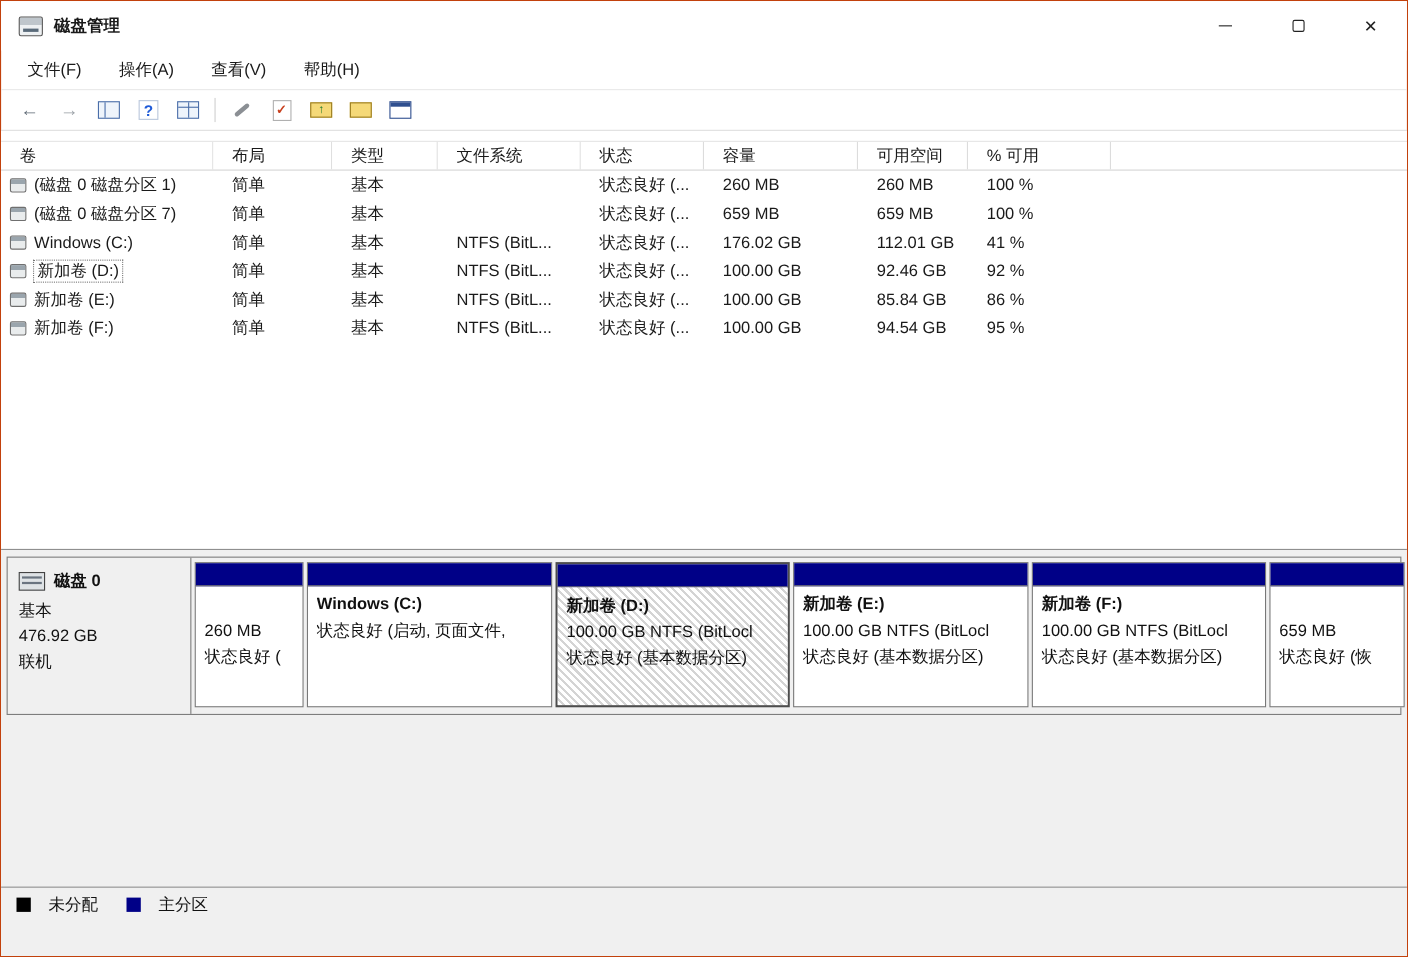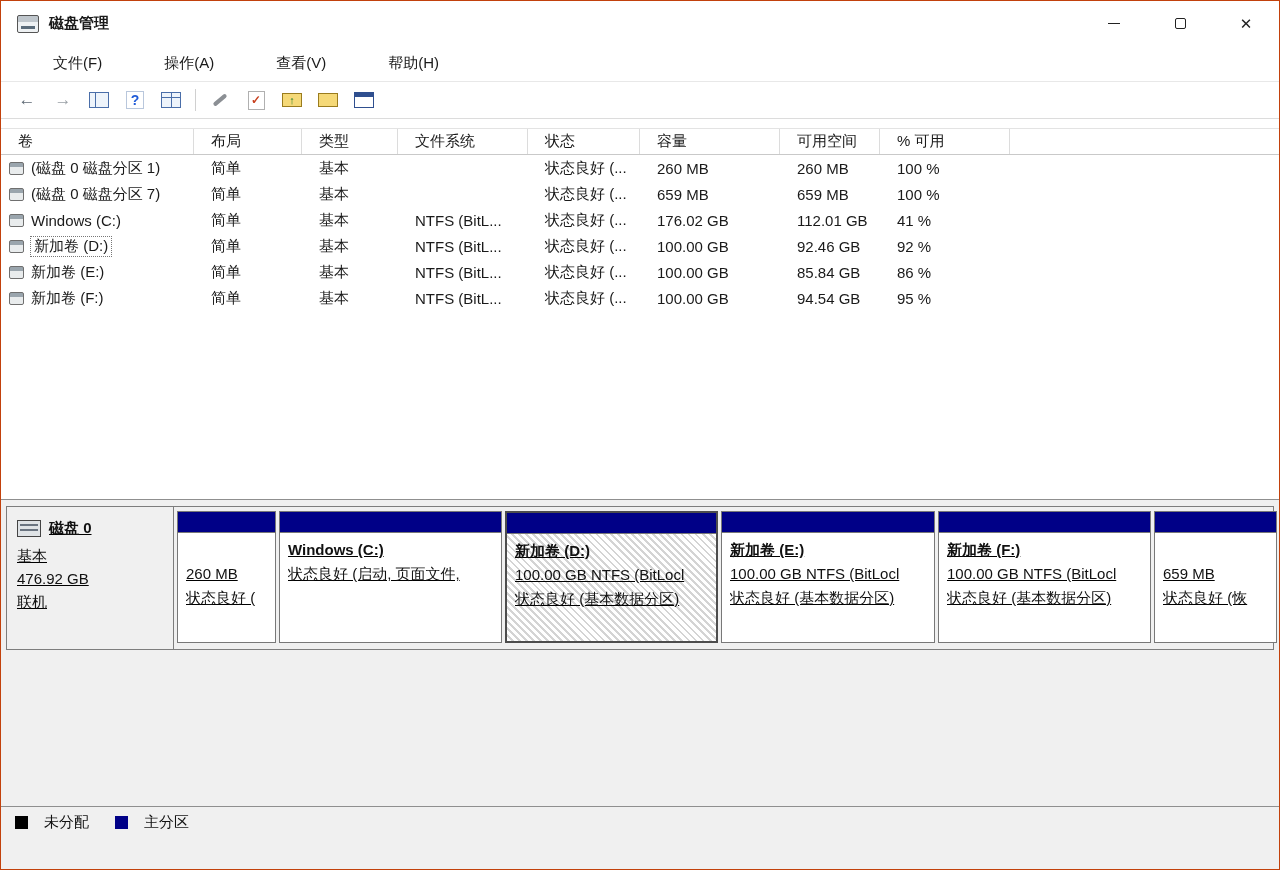--- a/index.html
+++ b/index.html
@@ -11,21 +11,21 @@
   .app-icon { width:22px; height:18px; border:1px solid #555; border-radius:2px; position:relative; background:linear-gradient(180deg,#bfc6cc 0 40%, #eef1f3 40%); margin-right:10px; }
   .app-icon::after { content:""; position:absolute; left:3px; right:3px; bottom:3px; height:3px; background:#5a6b7a; }
   .win-title { font-size:15px; font-weight:700; color:#1a1a1a; }
   .win-controls { margin-left:auto; display:flex; height:100%; }
   .win-btn { width:66px; height:100%; display:flex; align-items:center; justify-content:center; color:#222; font-size:15px; }
   .glyph-min { width:12px; height:1px; background:#222; display:inline-block; }
   .glyph-max { width:11px; height:11px; border:1px solid #222; display:inline-block; border-radius:2px; }
 
   
   .menubar { height:36px; display:flex; align-items:center; padding-left:24px; gap:34px; font-size:15px; color:#1a1a1a; border-bottom:1px solid #e8e8e8; flex:none; }
-  .menu-item { cursor:default;margin-left:28px; }
+  .menu-item { cursor:default; }
 
   
   .toolbar { height:37px; display:flex; align-items:center; padding-left:14px; gap:12px; border-bottom:1px solid #dcdcdc; flex:none; }
   .tb-icon { width:24px; height:24px; display:flex; align-items:center; justify-content:center; font-size:17px; }
   .arrow { color:#5f6a75; font-weight:700; }
   .arrow.dim { color:#9aa0a6; }
   .tb-sep { width:1px; height:22px; background:#d0d0d0; }
   .icon-box { width:20px; height:16px; border:1px solid #4a6ea9; background:#eef4fb; position:relative; }
   .icon-box.tree::after { content:""; position:absolute; left:5px; top:0; bottom:0; width:1px; background:#4a6ea9; }
   .icon-box.cols::before { content:""; position:absolute; left:0; right:0; top:4px; height:1px; background:#4a6ea9; }
@@ -44,21 +44,21 @@
   .vt-header { display:grid; grid-template-columns:193px 108px 96px 130px 112px 140px 100px 130px 1fr; height:27px; border-top:1px solid #e3e3e3; border-bottom:1px solid #c9c9c9; }
   .vt-header .hcell { font-size:15px; color:#1a1a1a; display:flex; align-items:center; padding-left:17px; border-right:1px solid #dcdcdc; background:#fff; white-space:nowrap; overflow:hidden; }
   .vt-row { display:grid; grid-template-columns:193px 108px 96px 130px 112px 140px 100px 130px 1fr; height:26px; font-size:15px; color:#1a1a1a; }
   .vt-row .cell { display:flex; align-items:center; padding-left:17px; white-space:nowrap; overflow:hidden; }
   .vt-row .cell.vol { padding-left:8px; gap:7px; }
   .vol-icon { width:15px; height:13px; border:1px solid #6f6f6f; border-radius:2px; background:linear-gradient(180deg,#9aa5ad 0 38%, #e9eced 38%); flex:none; }
   .focus-dotted { outline:1px dotted #777; padding:0 3px; }
 
   
   .bottom-pane { flex:1; background:#f0f0f0; border-top:1px solid #8f8f8f; display:flex; flex-direction:column; }
-  .disk-row { margin:6px 5px 0 5px; width:1268px; height:144px; border:1px solid #7d7d7d; display:flex; background:#f0f0f0;text-decoration:underline; }
+  .disk-row { margin:6px 5px 0 5px; width:1268px; height:144px; border:1px solid #7d7d7d; display:flex; background:#f0f0f0; }
   .disk-info { width:167px; border-right:1px solid #7d7d7d; padding:12px 10px; flex:none; }
   .disk-title { display:flex; align-items:center; gap:8px; font-size:15px; font-weight:700; color:#111; margin-bottom:6px; }
   .disk-icon { width:24px; height:17px; border:1px solid #444; background:#dfe3e6; position:relative; flex:none; }
   .disk-icon::before { content:""; position:absolute; left:2px; right:2px; top:3px; height:2px; background:#6a7480; }
   .disk-icon::after { content:""; position:absolute; left:2px; right:2px; top:8px; height:2px; background:#6a7480; }
   .disk-line { font-size:15px; color:#111; line-height:23px; }
   .partitions { display:flex; gap:3px; padding:4px 0 6px 3px; }
   .partition { height:132px; border:1px solid #787878; background:#ffffff; display:flex; flex-direction:column; }
   .partition.selected { border:2px solid #4d4d4d; }
   .pband { height:21px; border-bottom:1px solid #787878; flex:none; }

